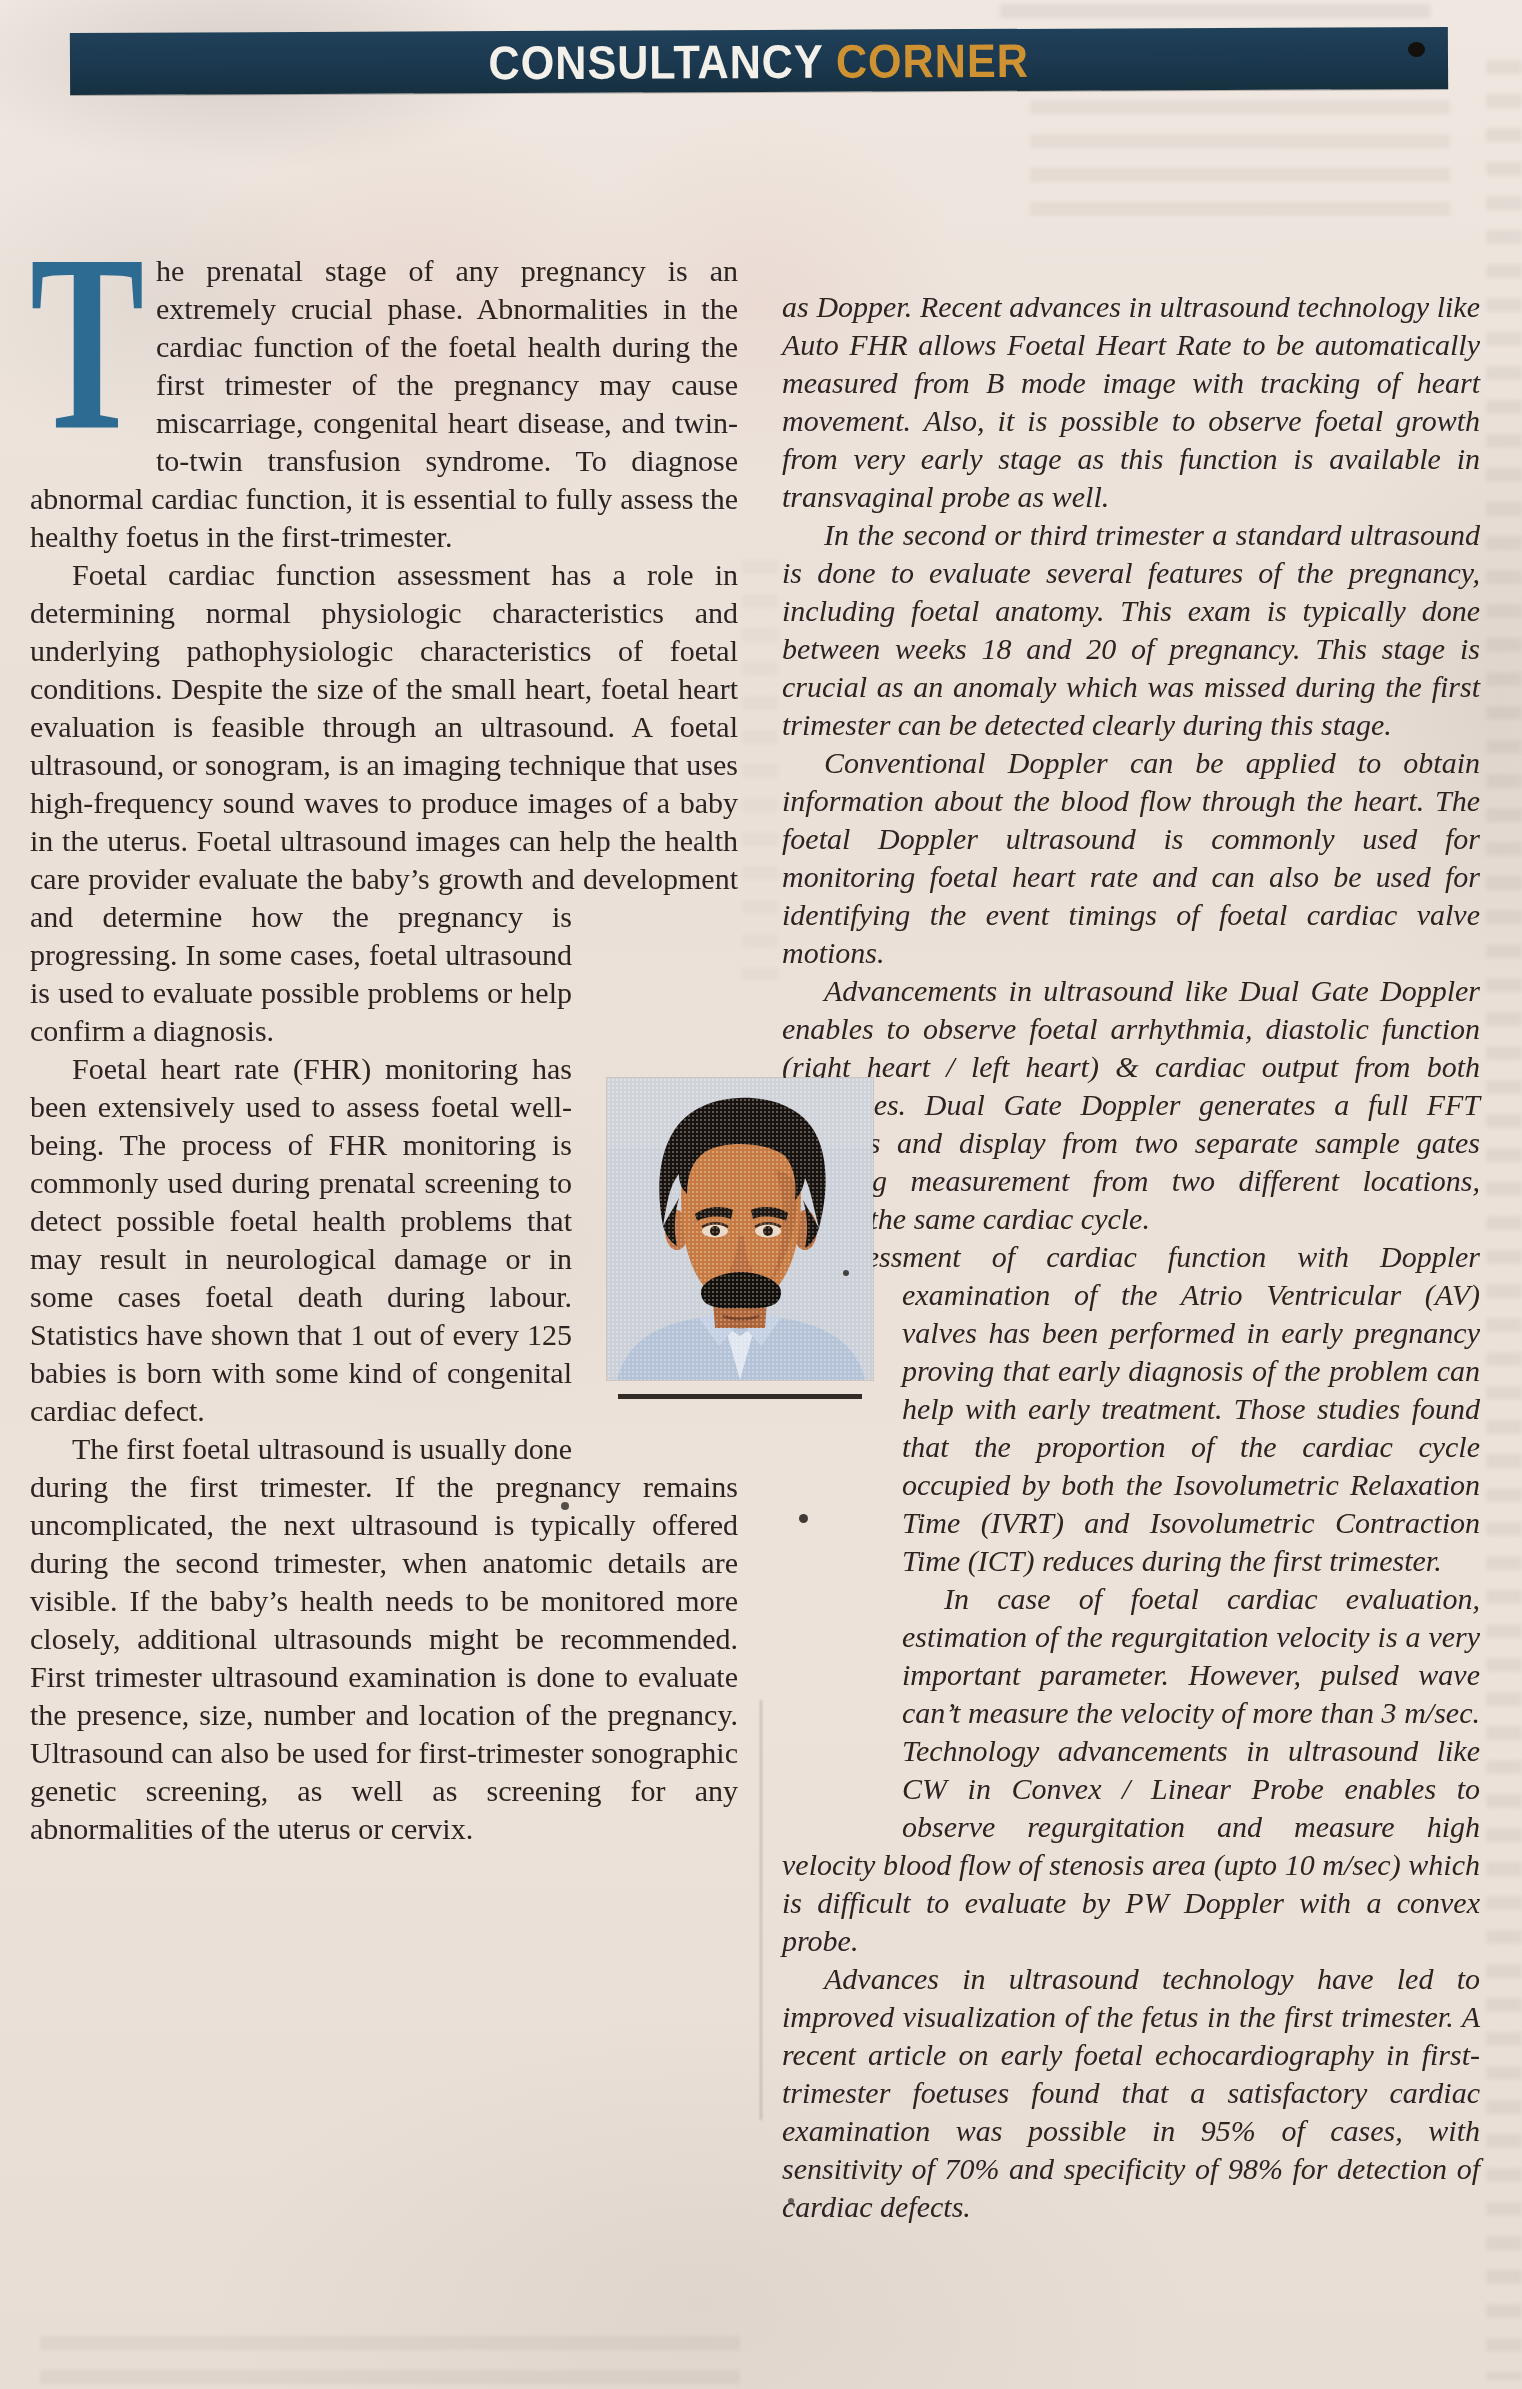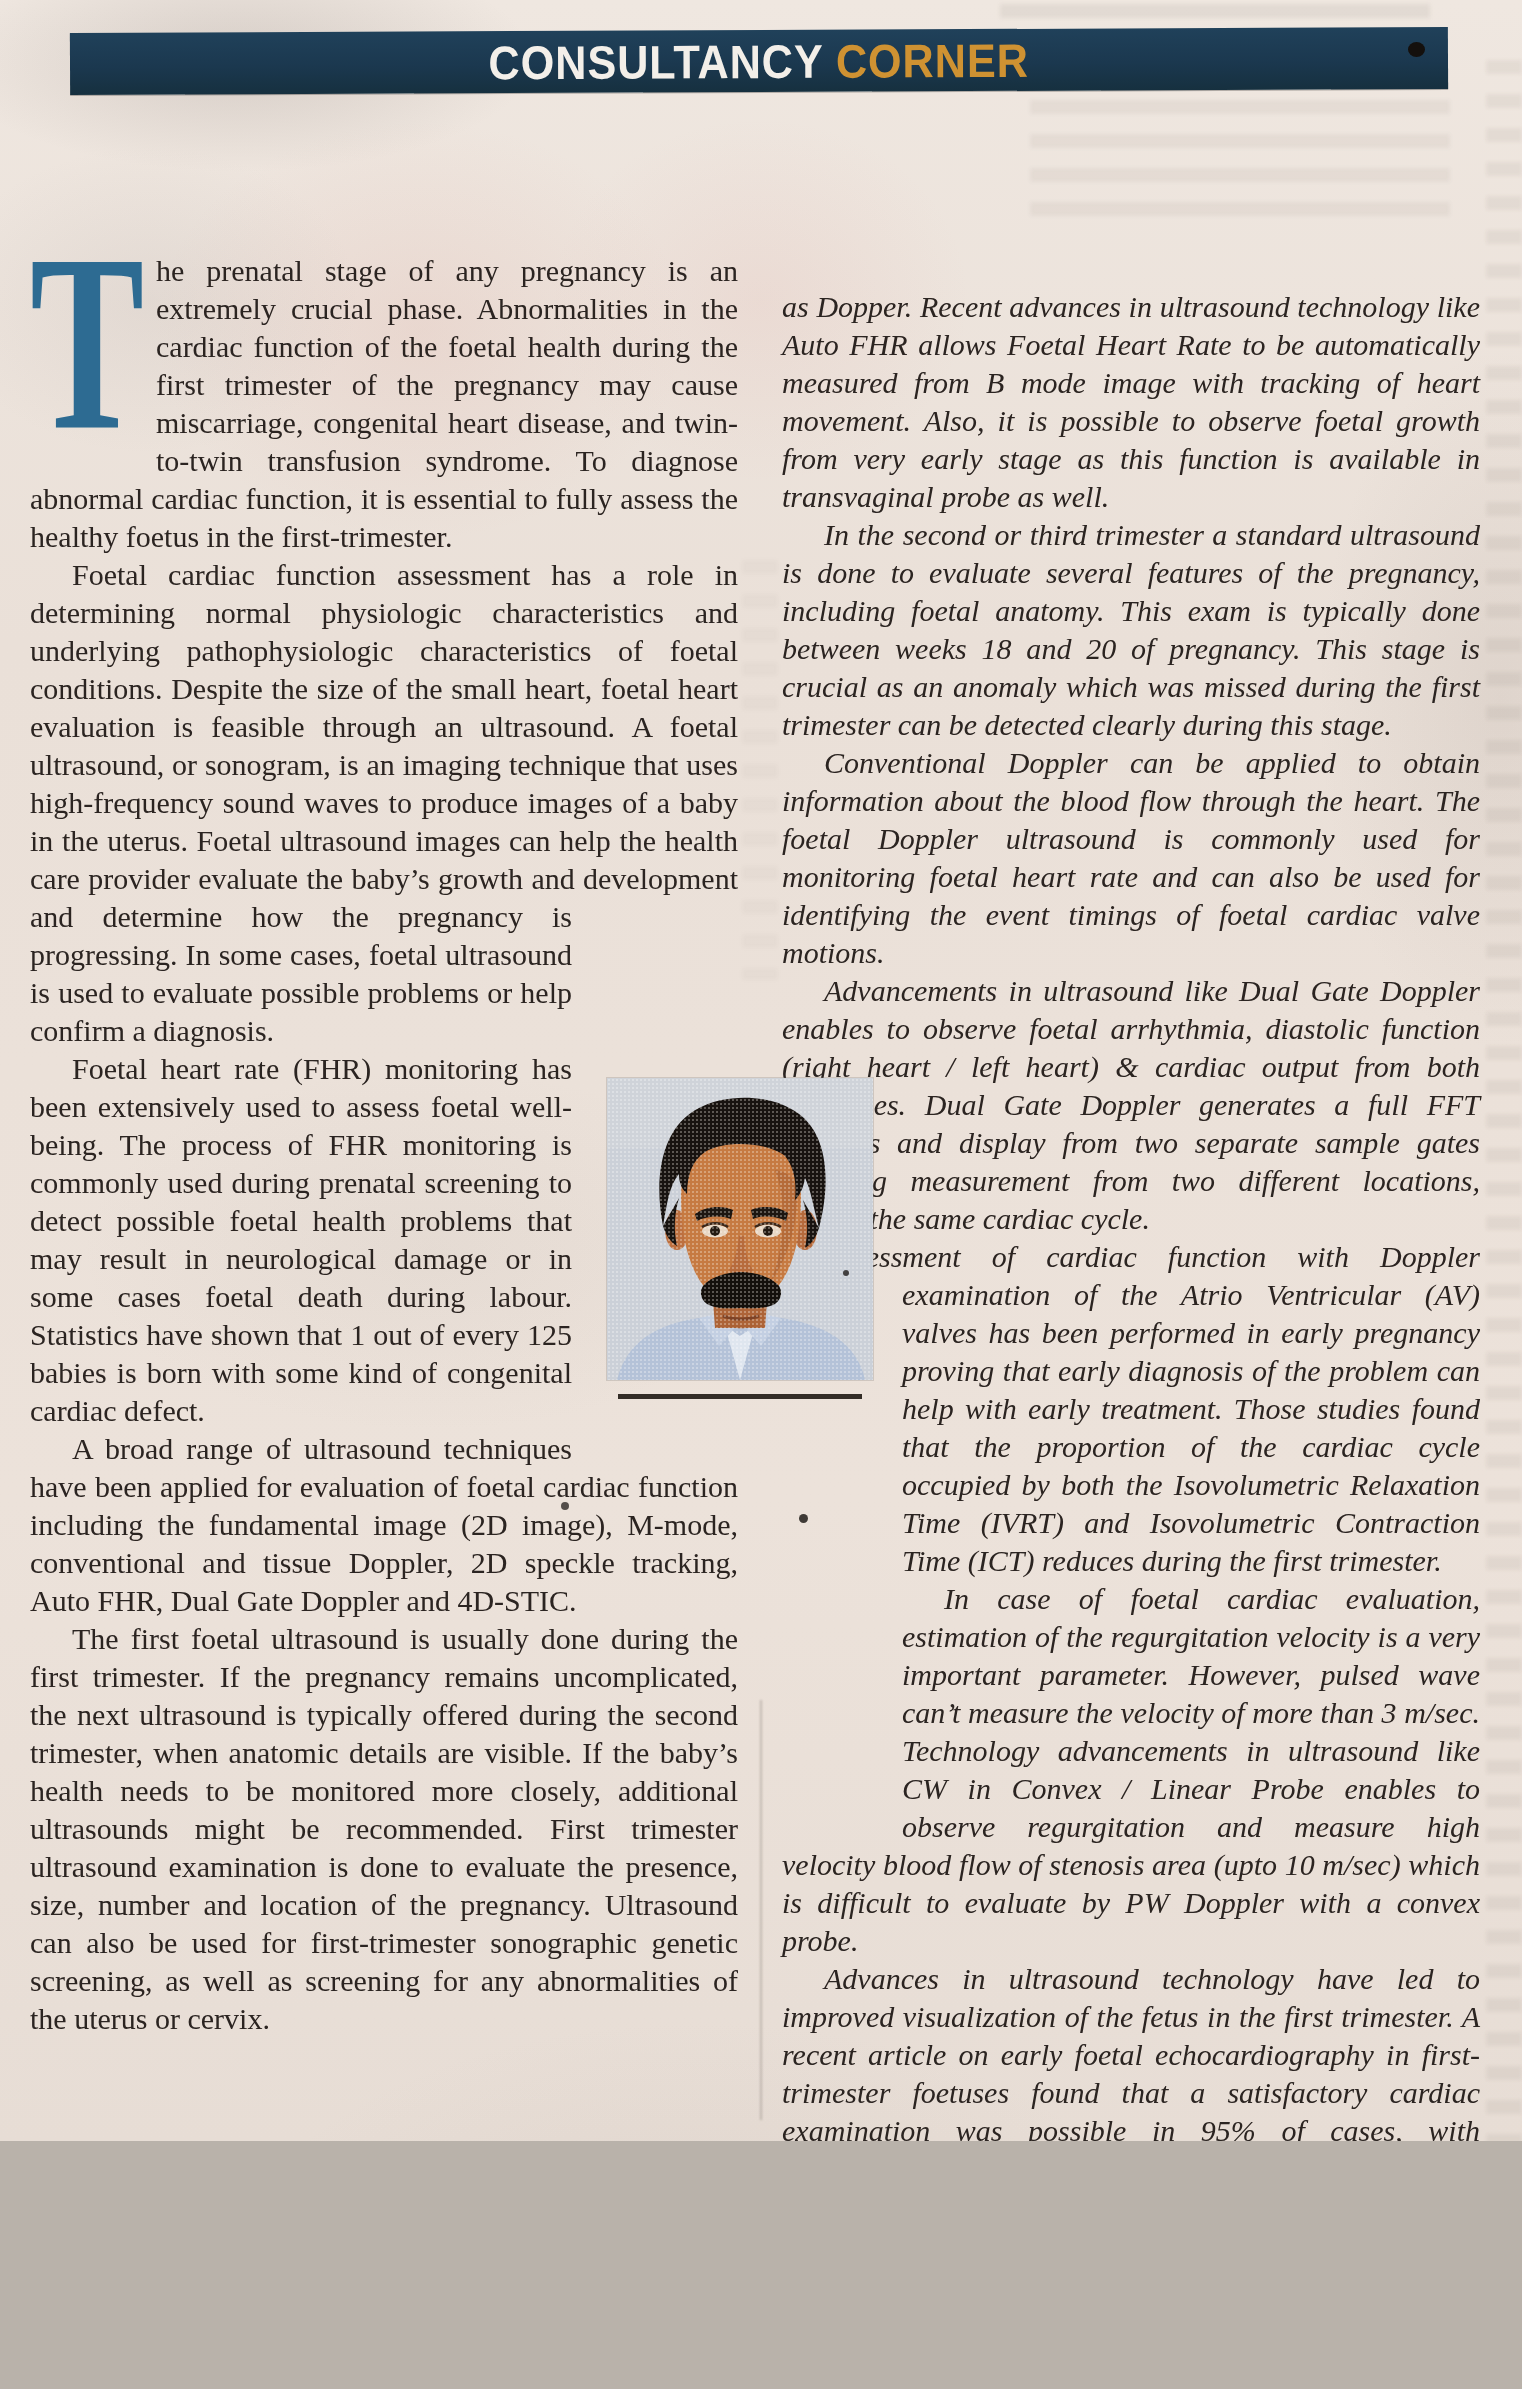--- a/index.html
+++ b/index.html
@@ -1,18 +1,18 @@
 <!DOCTYPE html>
 <html><head>
 <meta charset="utf-8">
 <style>
   html,body{margin:0;padding:0;background:#b9b2aa;}
   .page{
     position:relative;
-    width:1522px;height:2141px;
+    width:1522px;height:2389px;
     margin:0 auto;
     overflow:hidden;
     background:
       radial-gradient(ellipse 420px 160px at 240px 60px, rgba(150,140,135,.28), transparent 70%),
       radial-gradient(ellipse 300px 220px at 150px 300px, rgba(160,150,148,.14), transparent 70%),
       radial-gradient(ellipse 380px 300px at 420px 330px, rgba(214,150,140,.16), transparent 70%),
       radial-gradient(ellipse 300px 260px at 760px 300px, rgba(218,155,150,.13), transparent 70%),
       radial-gradient(ellipse 260px 500px at 1500px 700px, rgba(170,158,150,.18), transparent 70%),
       radial-gradient(ellipse 500px 260px at 430px 1250px, rgba(170,160,152,.10), transparent 70%),
       radial-gradient(ellipse 700px 400px at 700px 2300px, rgba(165,152,145,.12), transparent 70%),
@@ -122,21 +122,20 @@
       <span class="dropcap">
           <span>T</span>
         </span><span>he prenatal stage of any pregnancy is an extremely crucial phase. Abnormalities in the cardiac function of the foetal health during the first trimester of the pregnancy may cause miscarriage, congenital heart disease, and twin-to-twin transfusion syndrome. To diagnose abnormal cardiac function, it is essential to fully assess the healthy foetus in the first-trimester.</span>
     </p>
     <p class="para">
       <span>Foetal cardiac function assessment has a role in determining normal physiologic characteristics and underlying pathophysiologic characteristics of foetal conditions. Despite the size of the small heart, foetal heart evaluation is feasible through an ultrasound.  A foetal ultrasound, or sonogram, is an imaging technique that uses high-frequency sound waves to produce images of a baby in the uterus. Foetal ultrasound images can help the health care provider evaluate the baby’s growth and development and determine how the</span>
       <span class="notch-left"></span>
       <span>pregnancy is progressing. In some cases, foetal ultrasound is used to evaluate possible problems or help confirm a diagnosis.</span>
     </p>
     <p class="para">Foetal heart rate (FHR) monitoring has been extensively used to assess foetal well-being. The process of FHR monitoring is commonly used during prenatal screening to detect possible foetal health problems that may result in neurological damage or in some cases foetal death during labour. Statistics have shown that 1 out of every 125 babies is born with some kind of congenital cardiac defect.</p>
-    <p class="para">A broad range of ultrasound techniques have been applied for evaluation of foetal cardiac function including the fundamental image (2D image), M-mode, conventional and tissue Doppler, 2D speckle tracking, Auto FHR, Dual Gate Doppler and 4D-STIC.</p>
     <p class="para">The first foetal ultrasound is usually done during the first trimester. If the pregnancy remains uncomplicated, the next ultrasound is typically offered during the second trimester, when anatomic details are visible. If the baby’s health needs to be monitored more closely, additional ultrasounds might be recommended. First trimester ultrasound examination is done to evaluate the presence, size, number and location of the pregnancy. Ultrasound can also be used for first-trimester sonographic genetic screening, as well as screening for any abnormalities of the uterus or cervix.</p>
   </div>
 
   <div class="col col-right">
     <p class="para first">as Dopper. Recent advances in ultrasound technology like Auto FHR allows Foetal Heart Rate to be automatically measured from B mode image with tracking of heart movement. Also, it is possible to observe foetal growth from very early stage as this function is available in transvaginal probe as well.</p>
     <p class="para">In the second or third trimester a standard ultrasound is done to evaluate several features of the pregnancy, including foetal anatomy. This exam is typically done between weeks 18 and 20 of pregnancy. This stage is crucial as an anomaly which was missed during the first trimester can be detected clearly during this stage.</p>
     <p class="para">Conventional Doppler can be applied to obtain information about the blood flow through the heart. The foetal Doppler ultrasound is commonly used for monitoring foetal heart rate and can also be used for identifying the event timings of foetal cardiac valve motions.</p>
     <p class="para">Advancements in ultrasound like Dual Gate Doppler enables to observe foetal arrhythmia, diastolic function (right heart / left heart) &amp; cardiac output from both ventricles. Dual Gate Doppler generates a full FFT analysis and display from two separate sample gates allowing measurement from two different locations, during the same cardiac cycle.</p>
     <p class="para">
       <span>Assessment of cardiac function with Doppler</span>

